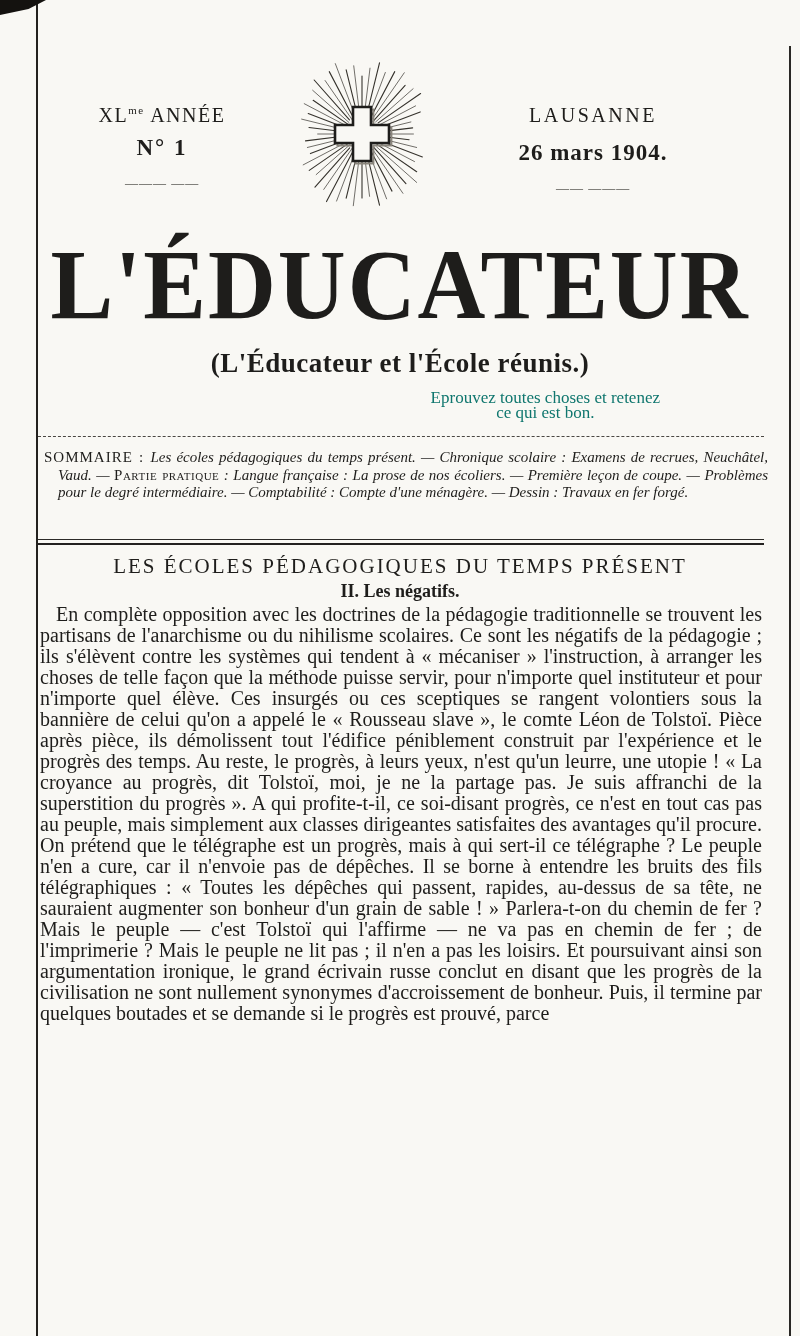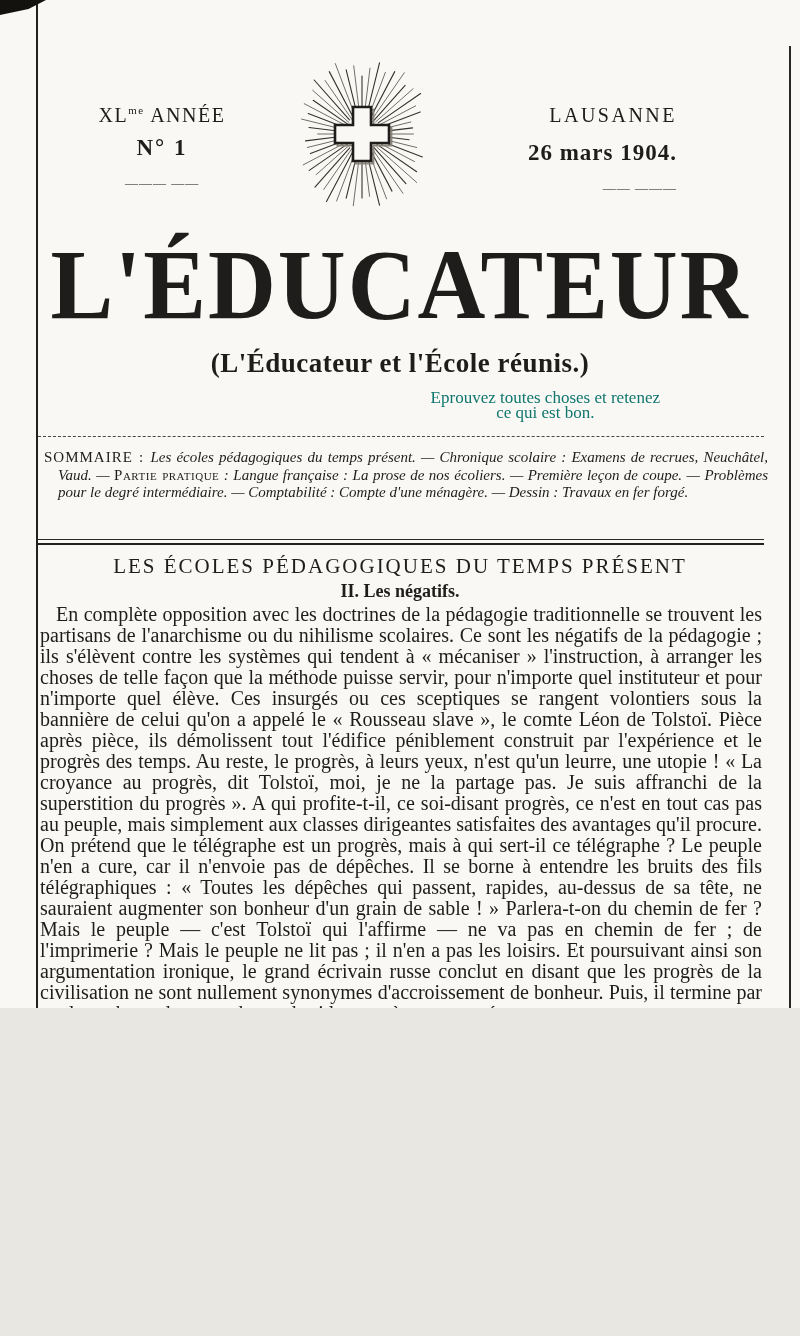--- a/index.html
+++ b/index.html
@@ -3,36 +3,36 @@
 <meta charset="utf-8">
 <style>
   html, body { margin: 0; padding: 0; }
   body {
     width: 800px; height: 1336px;
     background: #e9e7e1;
     font-family: "Liberation Serif", serif;
   }
   .page {
     position: relative;
-    width: 800px; height: 1008px;
+    width: 800px; height: 1336px;
     background: #f9f8f4;
     color: #1e1d1b;
     overflow: hidden;
   }
   
   .edge-left  { position:absolute; left:36px;  top:0;    width:2px; height:1336px; background:#23211e; }
   .edge-right { position:absolute; left:789px; top:46px; width:2px; height:1290px; background:#2a2825; }
   .corner-mark{
     position:absolute; left:0; top:0; width:46px; height:15px; background:#14120f;
     clip-path: polygon(0 0, 100% 0, 62% 60%, 0 100%);
   }
 
   
   .mast-left  { position:absolute; left:76px;  top:104px; width:172px; text-align:center; }
-  .mast-right { position:absolute; left:481px; top:104px; width:196px; text-align:right; }
+  .mast-right { position:absolute; left:495px; top:104px; width:196px; text-align:center; }
   .annee { font-size:20px; letter-spacing:1.5px; white-space:nowrap; }
   .annee sup { font-size:11px; }
   .numero { font-size:23px; font-weight:bold; letter-spacing:2px; margin-top:8px; }
   .city { font-size:20px; letter-spacing:2.5px; }
   .date { font-size:23px; font-weight:bold; letter-spacing:1px; margin-top:13px; }
   .dashes { font-size:13px; letter-spacing:1px; margin-top:14px; color:#3a3833; white-space:nowrap; }
 
   .emblem { position:absolute; left:290px; top:56px; width:144px; height:156px; }
   .emblem svg { width:100%; height:100%; }
 

